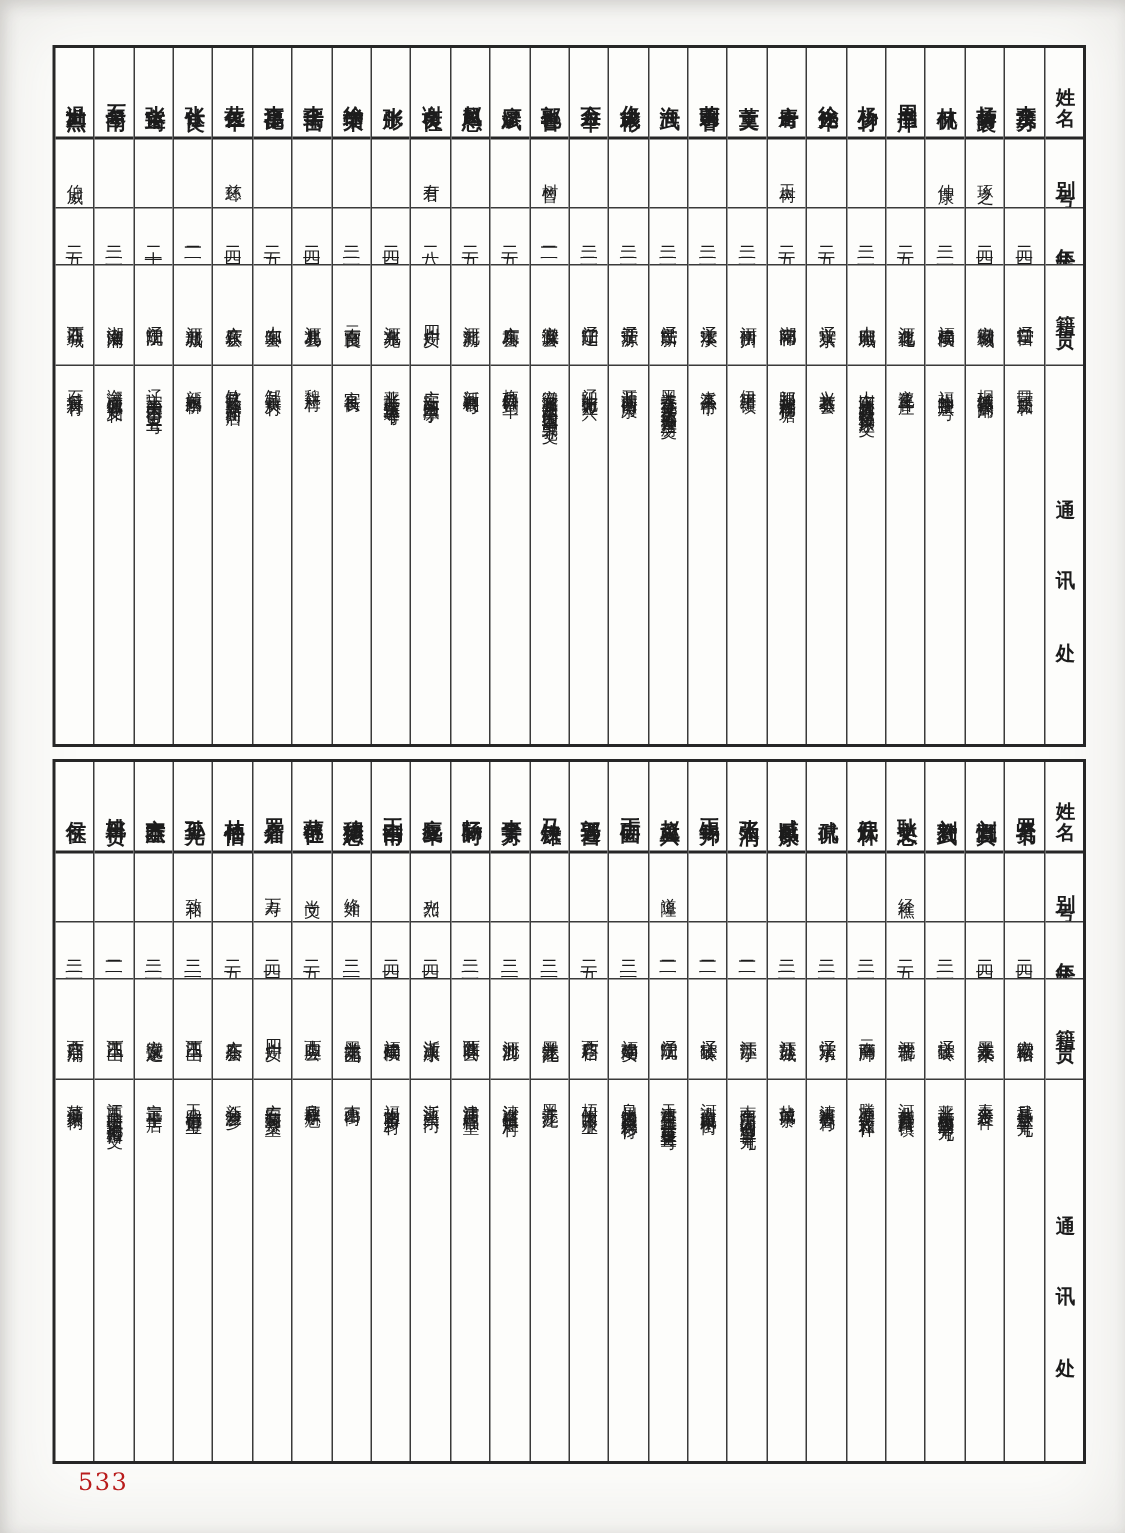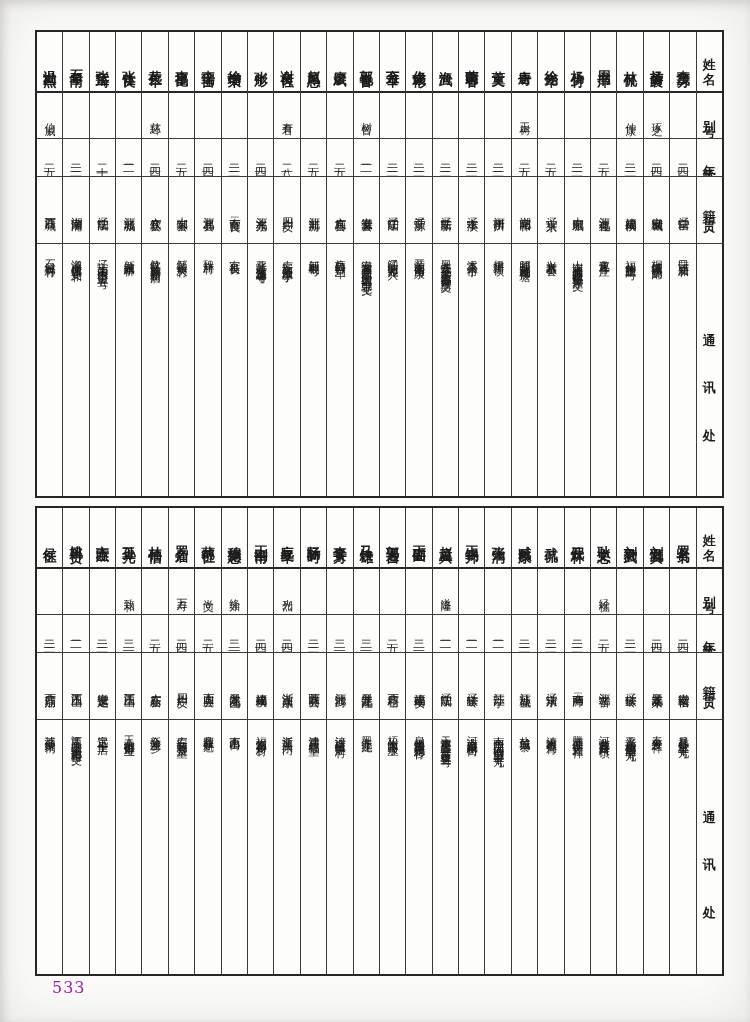--- a/index.html
+++ b/index.html
@@ -56,21 +56,21 @@
   .header-col .cell{font-size:13px;font-weight:bold;}
   .header-col .c-name .vtext{letter-spacing:14px;}
   .header-col .c-alias .vtext{letter-spacing:6px;}
   .header-col .c-age .vtext{letter-spacing:3px;}
   .header-col .c-origin .vtext{letter-spacing:10px;}
   .header-col .c-addr{align-items:center;padding-top:0;font-size:13px;}
   .header-col .c-addr .vtext{letter-spacing:48px;padding-top:48px;}
   .page-number{
     position:absolute;left:52px;top:978px;
     font-family:"DejaVu Serif",serif;
-    font-size:16px;color:#a21caf;letter-spacing:1px;
+    font-size:16px;color:#b91c1c;letter-spacing:1px;
   }
 </style>
 </head>
 <body>
 
 <div class="page">
   <div class="registry-table t-top" id="table-top">
       <div class="col header-col">
         <div class="cell c-name">
           <span class="vtext">姓名</span>

